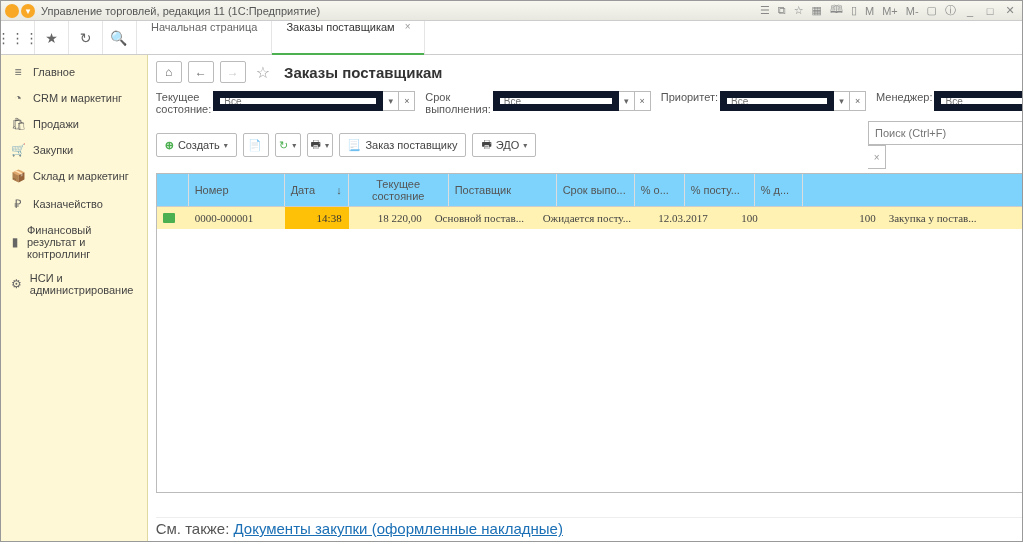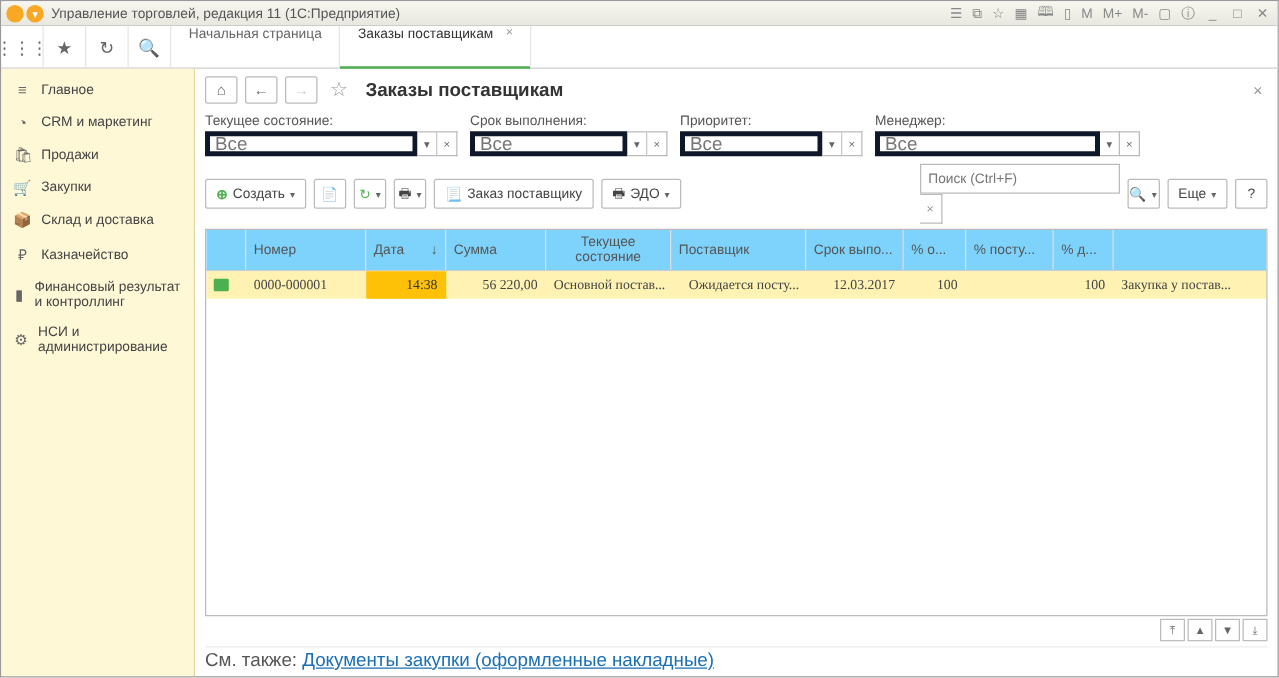--- a/index.html
+++ b/index.html
@@ -25,24 +25,24 @@
 .sidebar .item .icn { width: 14px; text-align: center; color: #666; font-size: 12px; }
 
 .content { flex: 1; display: flex; flex-direction: column; padding: 6px 8px 4px 8px; position: relative; }
 .header-row { display: flex; align-items: center; gap: 6px; margin-bottom: 8px; }
 .navbtn { border: 1px solid #bbb; background: #fff; height: 22px; min-width: 26px; display: flex; align-items: center; justify-content: center; border-radius: 2px; cursor: pointer; color: #666; font-size: 12px; }
 .page-title { font-size: 15px; font-weight: bold; color: #333; margin-left: 4px; }
 .star-btn { color: #999; font-size: 16px; cursor: pointer; padding: 0 4px; }
 .close-page { margin-left: auto; color: #999; font-size: 13px; cursor: pointer; padding: 0 4px; }
 
 .filters { display: flex; gap: 10px; margin-bottom: 6px; }
-.filter { display: flex; flex-direction: column; gap: 2px; }
+.filter { display: flex; flex-direction: row; gap: 2px; }
 .filter label { font-size: 11px; color: #555; }
 .filter .combo { display: flex; }
-.combo input { border: 4px solid #0f172a; height: 20px; padding: 0 4px; font-size: 15px; color: #aaa; }
+.combo input { border: 7px solid #0f172a; height: 20px; padding: 0 4px; font-size: 10px; color: #aaa; }
 .combo .cbtn { border: 1px solid #bbb; border-left: none; width: 16px; height: 20px; display:flex;align-items:center;justify-content:center; background:#fff; cursor:pointer; font-size:9px; color:#666; }
 
 .toolbar { display: flex; align-items: center; gap: 6px; margin-bottom: 4px; }
 .tbtn { border: 1px solid #bbb; background: #fff; height: 24px; padding: 0 8px; display: flex; align-items: center; border-radius: 2px; cursor: pointer; font-size: 11px; color: #444; gap: 4px; }
 .tbtn.icon-only { padding: 0; width: 26px; justify-content: center; }
 .tbtn .drop { font-size: 8px; color: #666; }
 .plus-icn { color: #4caf50; font-weight: bold; }
 .search-box { margin-left: auto; display: flex; flex-direction: column; }
 .search-box input { border: 1px solid #bbb; height: 24px; width: 160px; padding: 0 6px; font-size: 11px; }
 .search-box .xbtn { border:1px solid #bbb; border-left:none; width:18px; height:24px; display:flex;align-items:center;justify-content:center;background:#fff;cursor:pointer;font-size:10px;color:#999;}
@@ -117,21 +117,21 @@
     <div class="item">
         <span class="icn">🛍</span>
         <span>Продажи</span>
       </div>
     <div class="item">
         <span class="icn">🛒</span>
         <span>Закупки</span>
       </div>
     <div class="item">
         <span class="icn">📦</span>
-        <span>Склад и доставка</span>
+        <span>Склад и маркетинг</span>
       </div>
     <div class="item">
         <span class="icn">₽</span>
         <span>Казначейство</span>
       </div>
     <div class="item">
         <span class="icn">▮</span>
         <span>Финансовый результат и контроллинг</span>
       </div>
     <div class="item">
@@ -212,35 +212,34 @@
     </div>
 
     <div class="grid">
       <div class="grid-head">
         <div class="gh c0"></div>
         <div class="gh c1">Номер</div>
         <div class="gh c2">
             <span>Дата</span>
             <span style="margin-left:auto">↓</span>
           </div>
-        <div class="gh c3">Сумма</div>
         <div class="gh c5">Текущее состояние</div>
         <div class="gh c4">Поставщик</div>
         <div class="gh c6">Срок выпо...</div>
         <div class="gh c7">% о...</div>
         <div class="gh c8">% посту...</div>
         <div class="gh c9">% д...</div>
       </div>
       <div class="grid-row sel">
         <div class="gc c0">
             <span class="doc-icn"></span>
           </div>
         <div class="gc c1">0000-000001</div>
         <div class="gc c2 date-hl">14:38</div>
-        <div class="gc c3 num">56 220,00</div>
+        <div class="gc c3 num">18 220,00</div>
         <div class="gc c4">Основной постав...</div>
         <div class="gc c5">Ожидается посту...</div>
         <div class="gc c6 num">12.03.2017</div>
         <div class="gc c7 num">100</div>
         <div class="gc c8 num"></div>
         <div class="gc c9 num">100</div>
         <div class="gc c10">Закупка у постав...</div>
       </div>
     </div>
 

